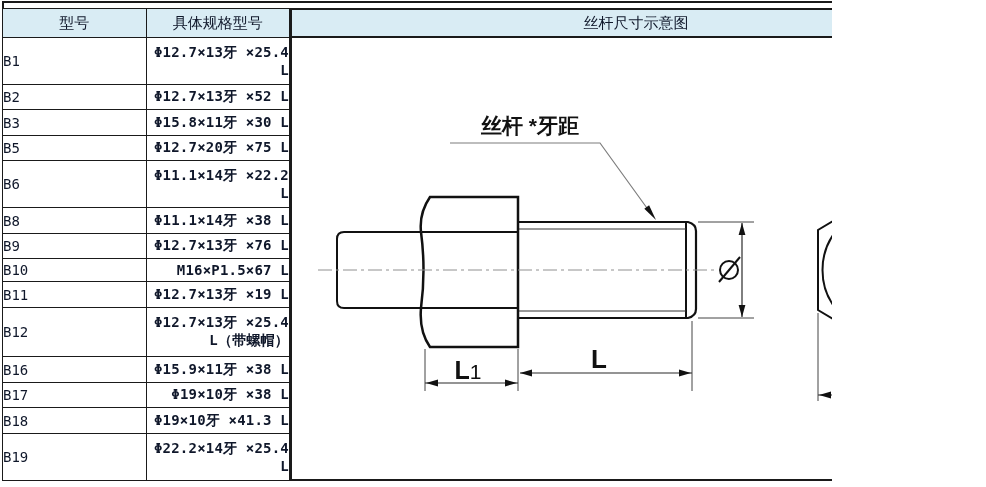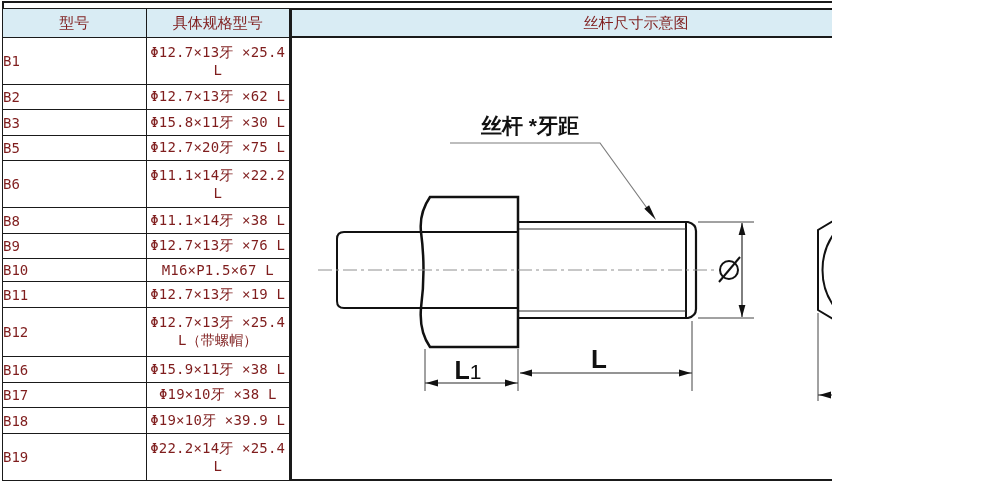--- a/index.html
+++ b/index.html
@@ -1,31 +1,31 @@
 <!DOCTYPE html>
 <html><head>
 <meta charset="utf-8">
 <style>
   html,body{margin:0;padding:0;background:#fff;}
   .app{position:relative;width:832px;height:487px;background:#fff;overflow:hidden;
-       font-family:"Liberation Sans","DejaVu Sans",sans-serif;color:#7f1d1d;}
+       font-family:"Liberation Sans","DejaVu Sans",sans-serif;color:#0f172a;}
 
   
   .top-line{position:absolute;left:2px;top:1px;width:978px;height:0;border-top:2px solid #1a1a1a;}
   .tick-left{position:absolute;left:2px;top:1px;width:0;height:8px;border-left:2px solid #1a1a1a;}
   .tick-right{position:absolute;left:980px;top:1px;width:0;height:8px;border-left:2px solid #1a1a1a;}
 
   
   table.spec{position:absolute;left:2px;top:8px;width:288px;height:473px;
              border-collapse:collapse;table-layout:fixed;}
   table.spec th,table.spec td{border:1.6px solid #1a1a1a;padding:0;vertical-align:middle;}
   table.spec th{background:#d9ecf4;font-weight:normal;font-size:15px;height:28px;text-align:center;}
   table.spec td{font-family:"DejaVu Sans Mono","Liberation Mono","DejaVu Sans",monospace;font-size:14px;}
   td.model{text-align:left;width:73px;}
-  td.spec-val{text-align:center;padding-left:5px;letter-spacing:0.2px;}
+  td.spec-val{text-align:right;padding-left:5px;letter-spacing:0.2px;font-weight:bold;}
 
   
   .panel{position:absolute;left:290px;top:8px;width:692px;height:473px;
          border:2px solid #1a1a1a;box-sizing:border-box;background:#fff;}
   .panel-header{position:absolute;left:0;top:0;width:100%;height:28px;background:#d9ecf4;
                 border-bottom:2px solid #1a1a1a;box-sizing:border-box;
                 display:flex;align-items:center;justify-content:center;font-size:15px;}
 
   svg.drawing{position:absolute;left:290px;top:36px;width:692px;height:445px;}
   .outline{stroke:#111;fill:#fff;}
@@ -50,21 +50,21 @@
         <th>具体规格型号</th>
       </tr>
     </thead>
     <tbody>
         <tr>
       <td class="model">B1</td>
       <td class="spec-val">Φ12.7×13牙 ×25.4 L</td>
     </tr>
         <tr>
       <td class="model">B2</td>
-      <td class="spec-val">Φ12.7×13牙 ×62 L</td>
+      <td class="spec-val">Φ12.7×13牙 ×52 L</td>
     </tr>
         <tr>
       <td class="model">B3</td>
       <td class="spec-val">Φ15.8×11牙 ×30 L</td>
     </tr>
         <tr>
       <td class="model">B5</td>
       <td class="spec-val">Φ12.7×20牙 ×75 L</td>
     </tr>
         <tr>
@@ -94,21 +94,21 @@
         <tr>
       <td class="model">B16</td>
       <td class="spec-val">Φ15.9×11牙 ×38 L</td>
     </tr>
         <tr>
       <td class="model">B17</td>
       <td class="spec-val">Φ19×10牙 ×38 L</td>
     </tr>
         <tr>
       <td class="model">B18</td>
-      <td class="spec-val">Φ19×10牙 ×39.9 L</td>
+      <td class="spec-val">Φ19×10牙 ×41.3 L</td>
     </tr>
         <tr>
       <td class="model">B19</td>
       <td class="spec-val">Φ22.2×14牙 ×25.4 L</td>
     </tr>
       </tbody>
   </table>
 
   <div class="panel">
     <div class="panel-header">丝杆尺寸示意图</div>

